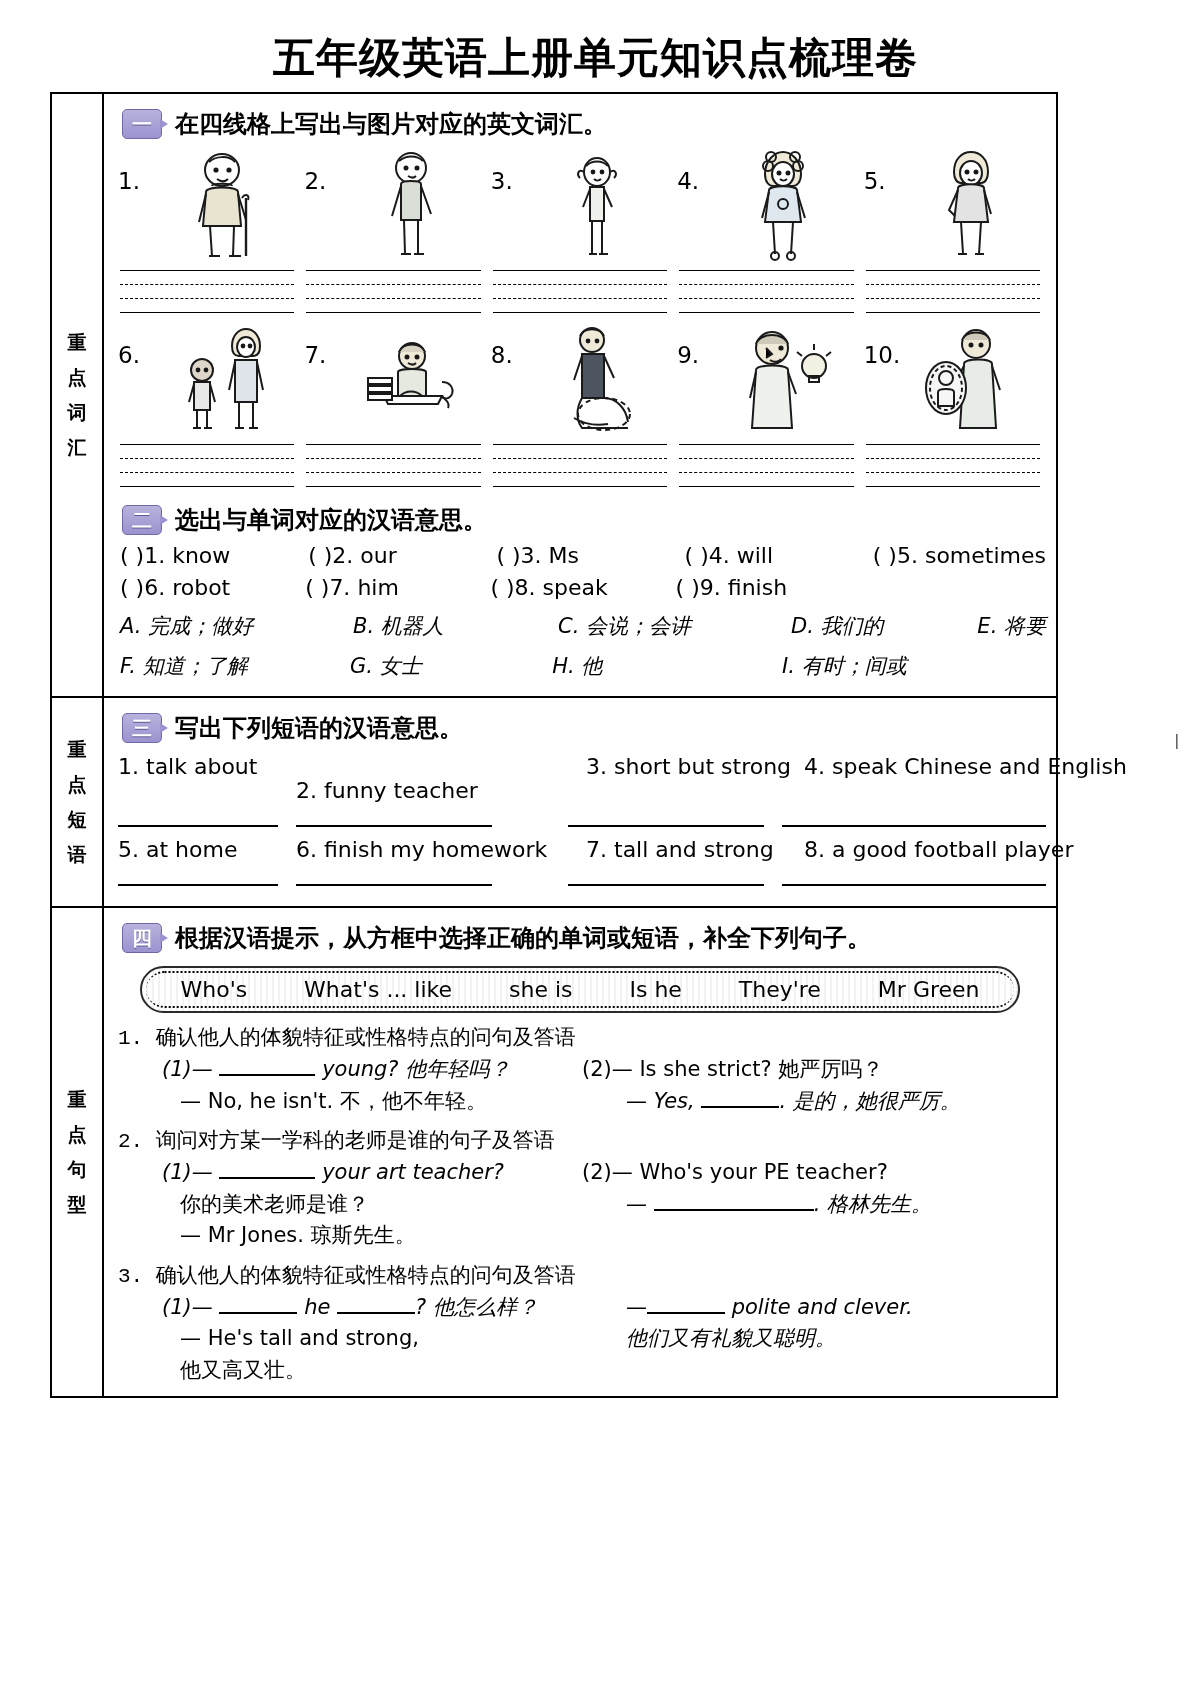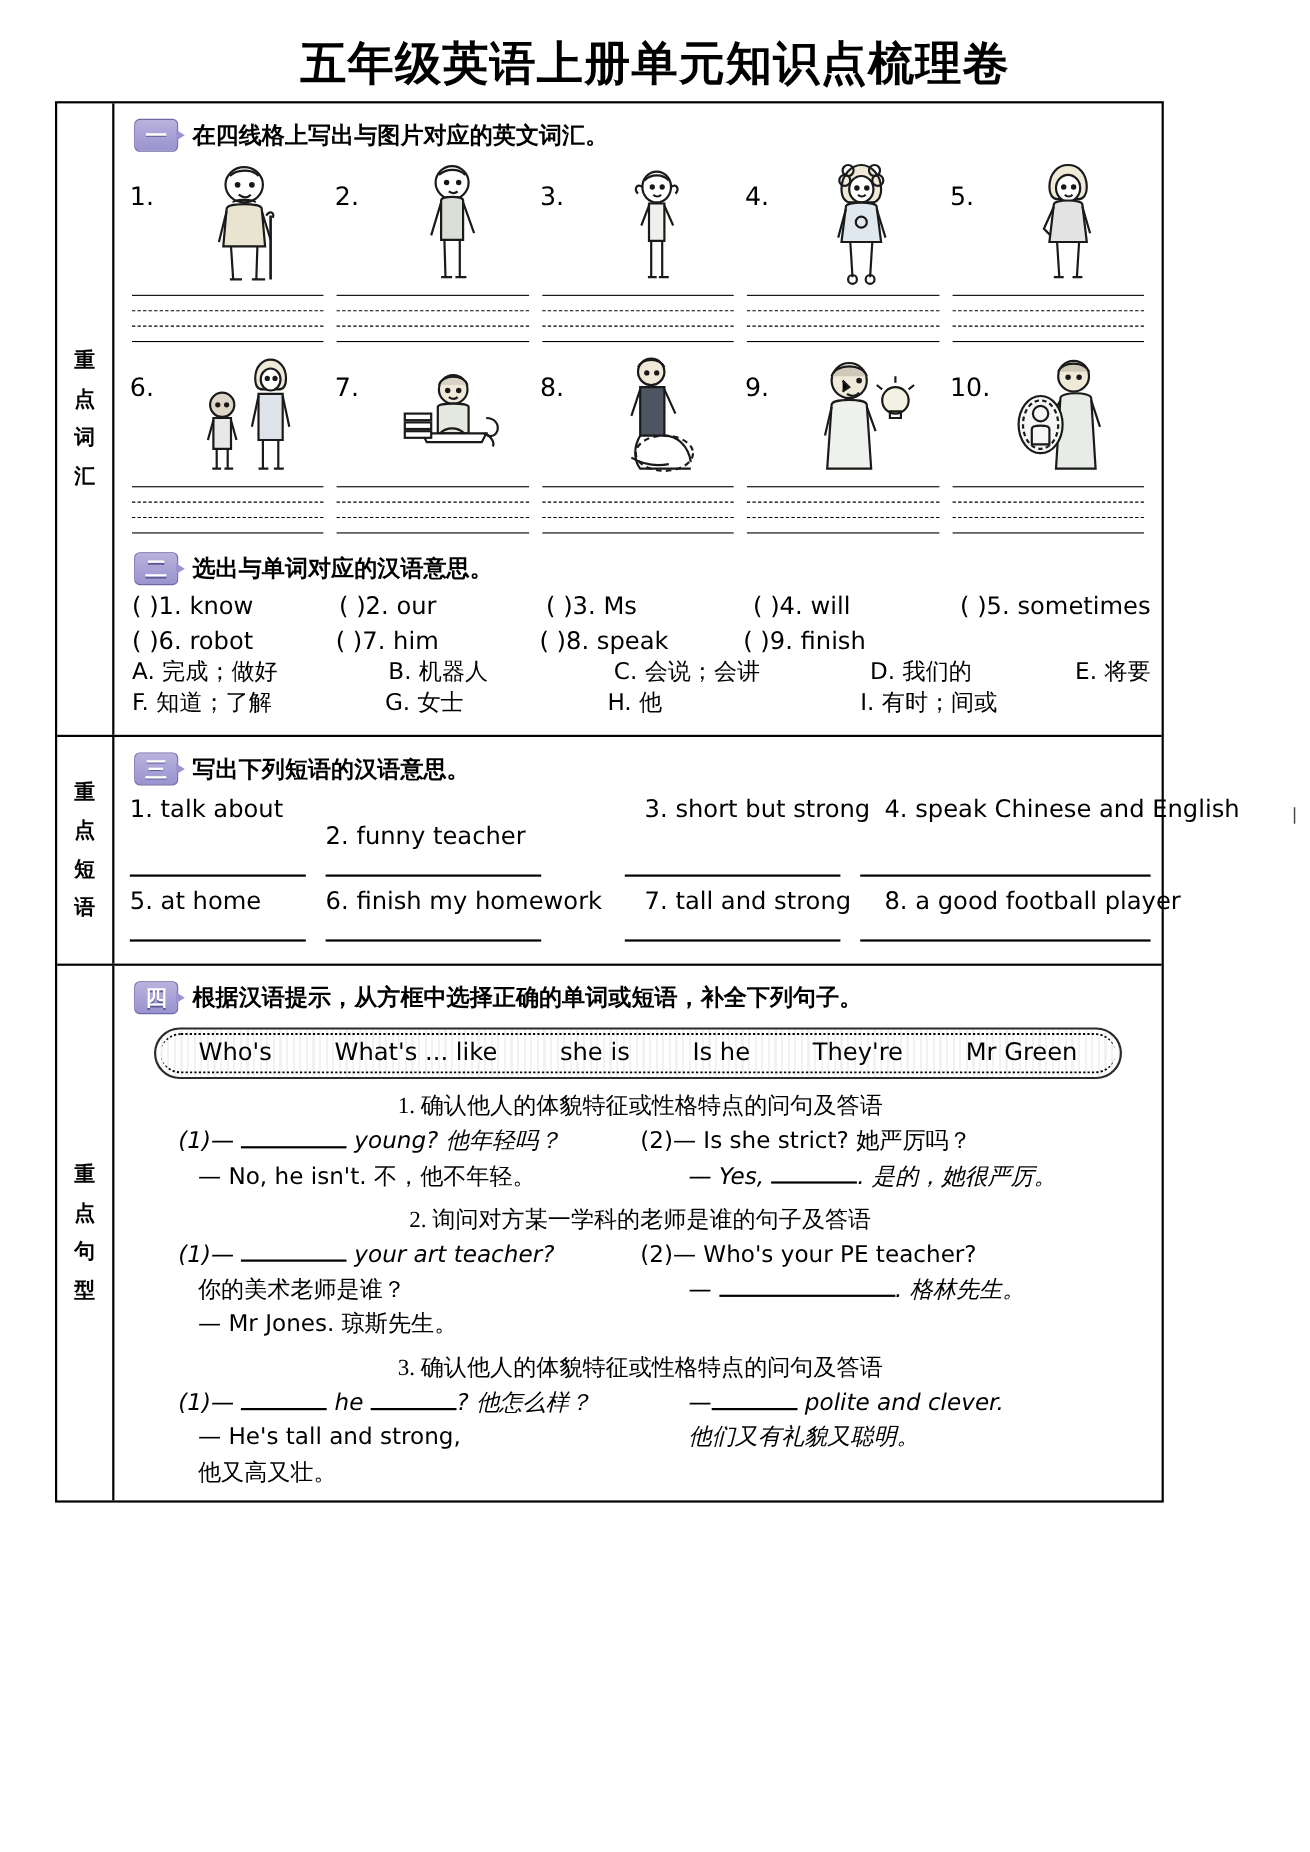--- a/index.html
+++ b/index.html
@@ -83,21 +83,21 @@
   .sec-badge::after {
     content: "";
     position: absolute;
     right: -7px; top: 50%;
     transform: translateY(-50%);
     border-top: 5px solid transparent;
     border-bottom: 5px solid transparent;
     border-left: 8px solid #9a93cf;
   }
   .sec-text {
-    font-size: 21px;
+    font-size: 24px;
     font-weight: bold;
     margin-left: 13px;
     font-family: "DejaVu Sans", sans-serif;
   }
 
   
   .pic-row {
     display: flex;
     margin-top: 6px;
   }
@@ -149,22 +149,23 @@
     margin: 7px 0 0 6px;
     font-family: "DejaVu Sans", sans-serif;
     align-items: baseline;
   }
   .match-item { white-space: nowrap; }
   .paren { letter-spacing: 0px; }
 
   .opt-line {
     display: flex;
     font-size: 21px;
-    margin: 0 0 0 6px;
+    margin: 12px 0 0 6px;
     font-family: "DejaVu Sans", sans-serif;
+    font-style: italic;
   }
   .opt-item { white-space: nowrap; }
 
   
   .ph-row {
     display: flex;
     font-size: 22px;
     margin: 10px 0 0 4px;
     font-family: "DejaVu Sans", sans-serif;
   }
@@ -206,22 +207,21 @@
     border-bottom: 2px dotted #000;
     border-radius: 30px;
     pointer-events: none;
   }
   .bank-word { white-space: nowrap; }
 
   
   .q-head {
     font-size: 21px;
     margin: 9px 0 3px 4px;
-    font-family: Liberation Serif, serif;
-    text-align: center;
+    font-family: Liberation Mono, monospace;
   }
   .q-pair {
     display: flex;
     margin-left: 4px;
   }
   .q-col { flex: 1 1 50%; min-width: 0; }
   .q-ln {
     font-size: 21px;
     line-height: 1.5;
     font-family: "DejaVu Sans", sans-serif;

